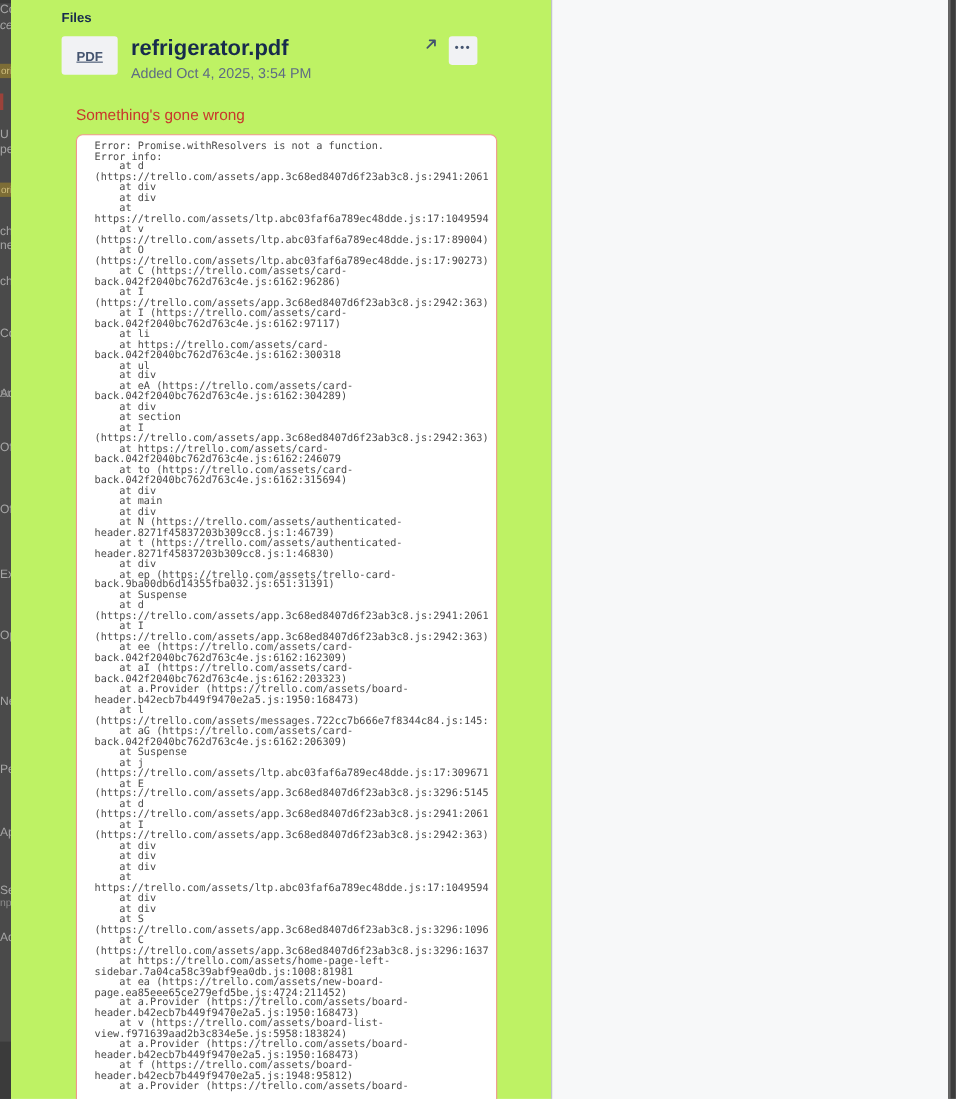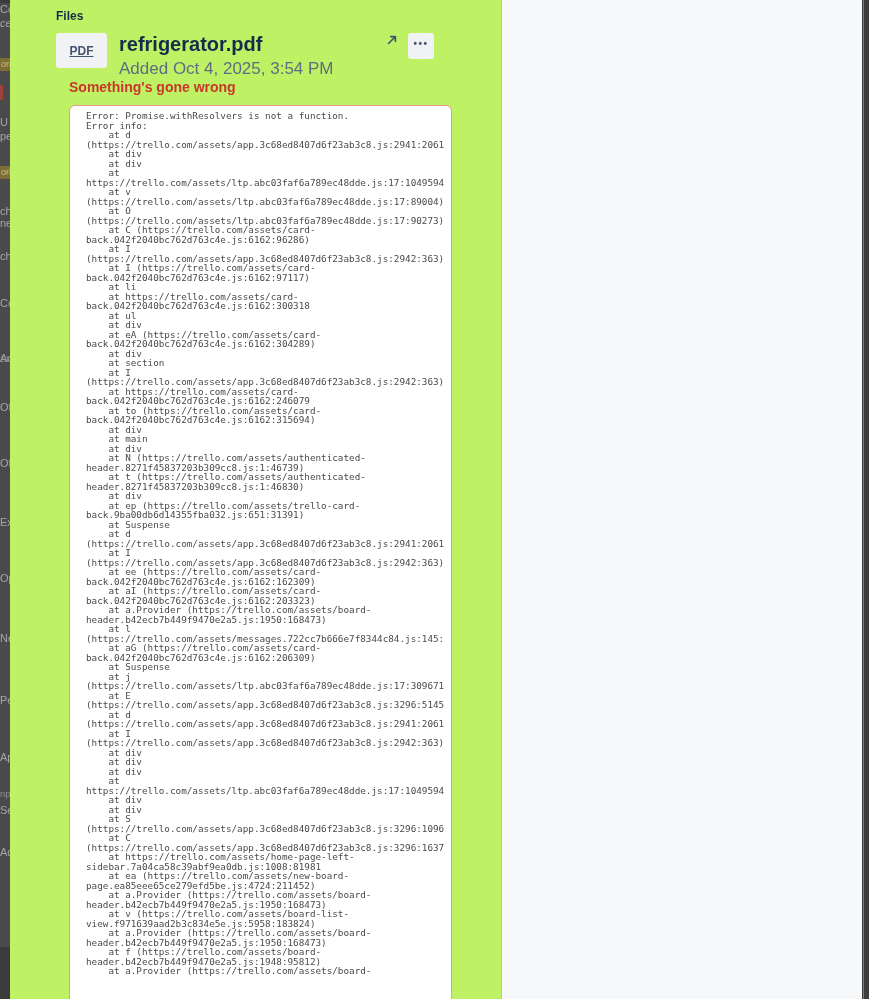--- a/index.html
+++ b/index.html
@@ -31,37 +31,37 @@
   .files-title{padding-top:9px;font-size:12px;font-weight:700;color:#172b4d;}
   .attachment-row{margin-top:10px;width:378px;display:flex;align-items:flex-start;}
   .pdf-badge{
     width:51px;height:35px;background:#f1f2f4;border-radius:3px;
     display:flex;align-items:center;justify-content:center;
     font-size:12px;font-weight:700;color:#44546f;text-decoration:underline;
     cursor:pointer;flex:0 0 auto;
   }
   .att-info{margin-left:12px;min-width:0;}
   .att-name{font-size:20px;font-weight:700;color:#172b4d;}
-  .att-meta{margin-top:3px;font-size:17px;color:#5e6c84;}
+  .att-meta{margin-top:3px;font-size:13px;color:#5e6c84;}
   .row-spacer{flex:1;}
   .open-btn{
     border:none;background:transparent;padding:0;margin-right:9px;
     width:14px;height:14px;display:flex;align-items:center;justify-content:center;
     color:#42526e;cursor:pointer;
   }
   .open-btn svg{display:block;}
   .more-btn{
     border:none;width:26px;height:26px;border-radius:3px;background:#f1f2f4;
     display:flex;align-items:center;justify-content:center;cursor:pointer;
     color:#44546f;
   }
   .more-btn .dots{font-size:10px;font-weight:700;letter-spacing:1.5px;line-height:1;margin-top:-4px;}
 
   .error-section{margin-left:13px;}
-  .error-heading{font-size:14px;line-height:17px;font-weight:700;color:#c9372c;}
+  .error-heading{margin-top:22px;font-size:14px;line-height:17px;font-weight:400;color:#c9372c;}
   .error-label{margin-top:6px;font-size:12px;line-height:14px;font-weight:700;color:#172b4d;}
   .error-box{
     margin-top:9px;width:383px;height:1200px;box-sizing:border-box;
     border:1px solid #f0978c;border-radius:6px;background:#ffffff;
     overflow:hidden;padding:5px 0 0 16px;
   }
   .error-box pre{
     margin:0;font-family:"DejaVu Sans Mono",monospace;
     font-size:9.3px;line-height:9.5px;color:#4a4a4a;white-space:pre;
   }
@@ -95,21 +95,21 @@
     <span class="frag" style="top: 352px;">Ac</span>
     <span class="frag dim" style="top: 353px;">St</span>
     <span class="frag" style="top: 401px;">Of</span>
     <span class="frag" style="top: 457px;">Of</span>
     <span class="frag" style="top: 516px;">Ex</span>
     <span class="frag" style="top: 572px;">Op</span>
     <span class="frag" style="top: 632px;">Ne</span>
     <span class="frag" style="top: 694px;">Pe</span>
     <span class="frag" style="top: 751px;">Ap</span>
     <span class="frag" style="top: 804px;">Se</span>
-    <span class="frag dim" style="top: 788px;">np</span>
+    <span class="frag dim" style="top: 816px;">np</span>
     <span class="frag" style="top: 846px;">Ad</span>
   </div>
 <div class="red-sliver"></div>
 <div class="strip-bottom"></div>
 
 <div class="main-card">
 
   <div class="files-title">Files</div>
 
   <div class="attachment-row">

